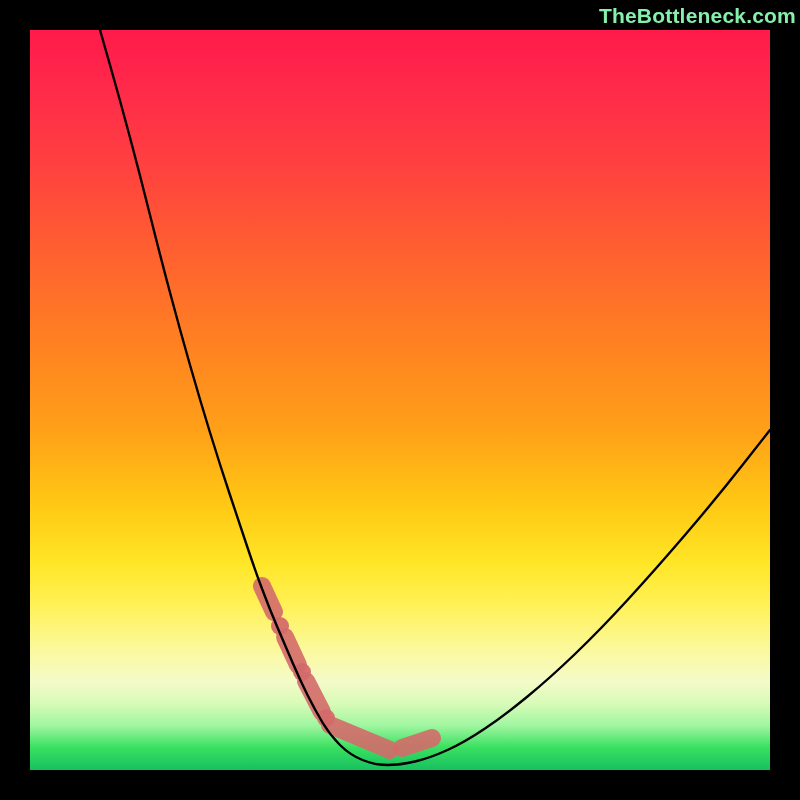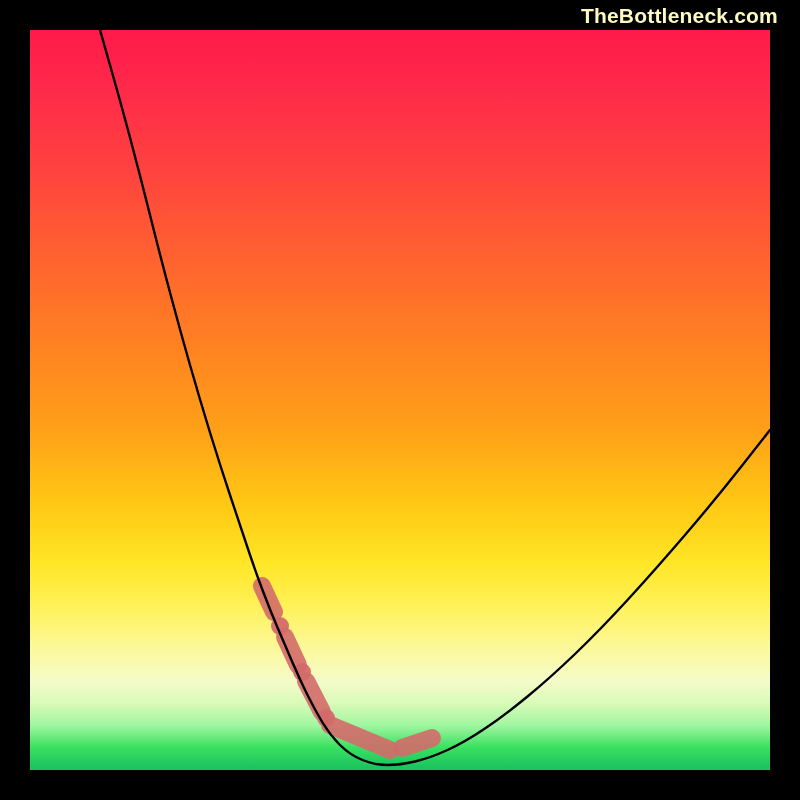--- a/index.html
+++ b/index.html
@@ -6,25 +6,25 @@
   html, body { width: 800px; height: 800px; overflow: hidden; background: #000; }
   .frame {
     position: relative;
     width: 800px;
     height: 800px;
     background: #000;
   }
   .watermark {
     position: absolute;
     top: 4px;
-    right: 22px;
+    right: 4px;
     font-family: Arial, Helvetica, sans-serif;
     font-size: 21px;
     font-weight: 600;
-    color: #fef9c3;
+    color: #86efac;
     letter-spacing: 0.2px;
     z-index: 10;
   }
   .plot {
     position: absolute;
     left: 30px;
     top: 30px;
     width: 740px;
     height: 740px;
     overflow: hidden;

